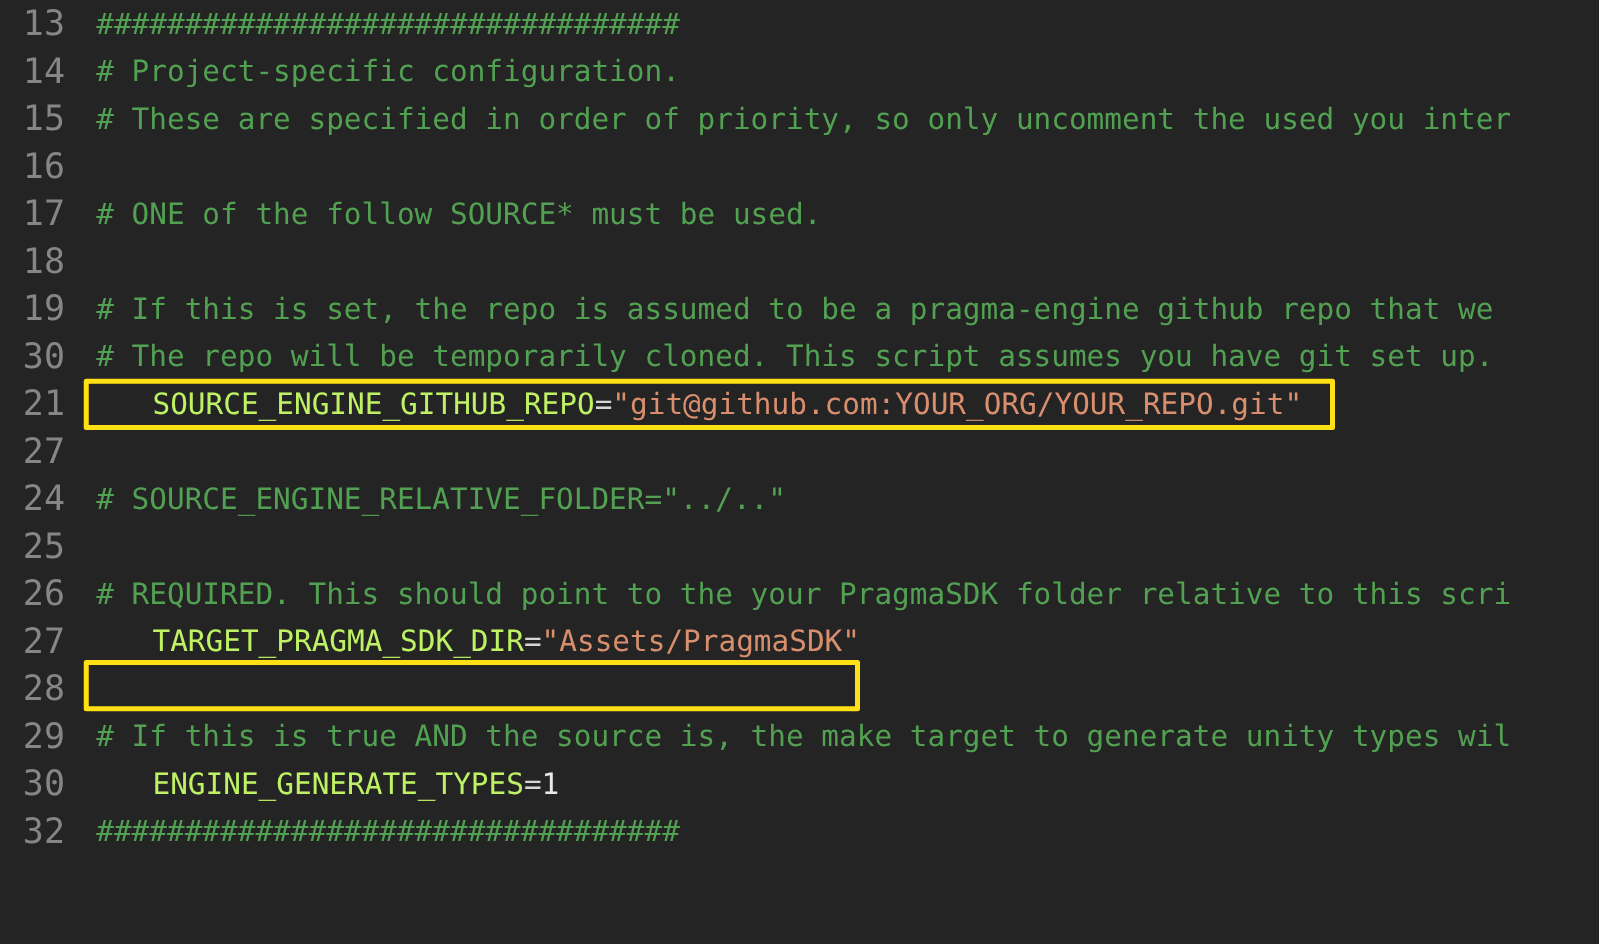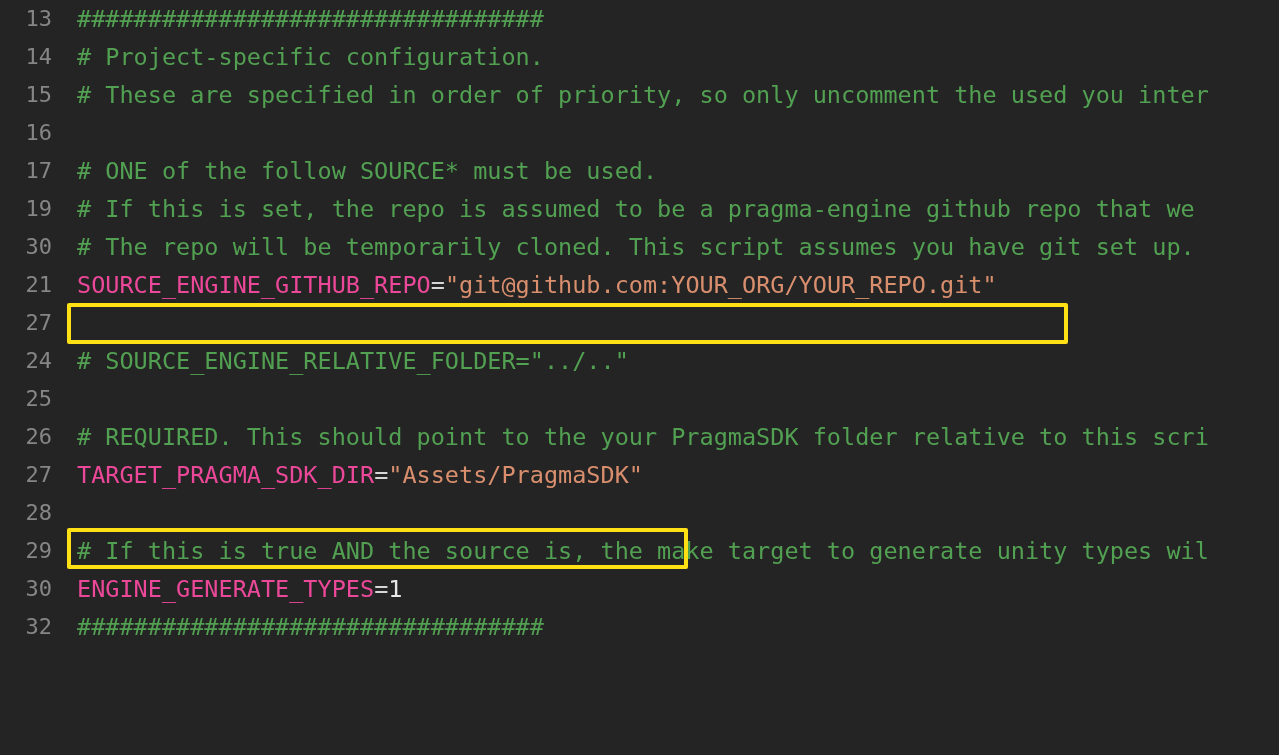--- a/index.html
+++ b/index.html
@@ -30,36 +30,36 @@
     white-space: pre;
     font-size: 23px;
     letter-spacing: 0px;
   }
 
   .gutter {
     display: inline-block;
     width: 52px;
     text-align: right;
     color: #868686;
-    font-size: 22px;
+    font-size: 28px;
     font-family: "DejaVu Sans Mono", "Liberation Mono", monospace;
     vertical-align: top;
     user-select: none;
   }
 
   .content {
     display: inline-block;
     margin-left: 25px;
     vertical-align: top;
     font-size: 23.5px;
     font-family: "DejaVu Sans Mono", "Liberation Mono", monospace;
   }
 
   .tok-comment { color: #52a052; }
-  .tok-var     { color: #ec4899; }
+  .tok-var     { color: #bef264; margin-left: 45px; }
   .tok-op      { color: #d6d6d6; }
   .tok-string  { color: #d98f6e; }
   .tok-num     { color: #e8e8e8; }
 
   
   .hl-box {
     position: absolute;
     border: 4px solid #ffe014;
     border-radius: 2px;
     pointer-events: none;
@@ -69,20 +69,21 @@
 </head>
 <body>
 
 <div id="editor">
   <div id="code-area">
       <div class="code-line"><span class="gutter">13</span><span class="content"><span class="tok-comment">#################################</span></span></div>
       <div class="code-line"><span class="gutter">14</span><span class="content"><span class="tok-comment"># Project-specific configuration.</span></span></div>
       <div class="code-line"><span class="gutter">15</span><span class="content"><span class="tok-comment"># These are specified in order of priority, so only uncomment the used you inter</span></span></div>
       <div class="code-line"><span class="gutter">16</span><span class="content"></span></div>
       <div class="code-line"><span class="gutter">17</span><span class="content"><span class="tok-comment"># ONE of the follow SOURCE* must be used.</span></span></div>
+      <div class="code-line"><span class="gutter">18</span><span class="content"></span></div>
       <div class="code-line"><span class="gutter">19</span><span class="content"><span class="tok-comment"># If this is set, the repo is assumed to be a pragma-engine github repo that we</span></span></div>
       <div class="code-line"><span class="gutter">30</span><span class="content"><span class="tok-comment"># The repo will be temporarily cloned. This script assumes you have git set up.</span></span></div>
       <div class="code-line"><span class="gutter">21</span><span class="content"><span class="tok-var">SOURCE_ENGINE_GITHUB_REPO</span><span class="tok-op">=</span><span class="tok-string">"git@github.com:YOUR_ORG/YOUR_REPO.git"</span></span></div>
       <div class="code-line"><span class="gutter">27</span><span class="content"></span></div>
       <div class="code-line"><span class="gutter">24</span><span class="content"><span class="tok-comment"># SOURCE_ENGINE_RELATIVE_FOLDER="../.."</span></span></div>
       <div class="code-line"><span class="gutter">25</span><span class="content"></span></div>
       <div class="code-line"><span class="gutter">26</span><span class="content"><span class="tok-comment"># REQUIRED. This should point to the your PragmaSDK folder relative to this scri</span></span></div>
       <div class="code-line"><span class="gutter">27</span><span class="content"><span class="tok-var">TARGET_PRAGMA_SDK_DIR</span><span class="tok-op">=</span><span class="tok-string">"Assets/PragmaSDK"</span></span></div>
       <div class="code-line"><span class="gutter">28</span><span class="content"></span></div>
       <div class="code-line"><span class="gutter">29</span><span class="content"><span class="tok-comment"># If this is true AND the source is, the make target to generate unity types wil</span></span></div>

